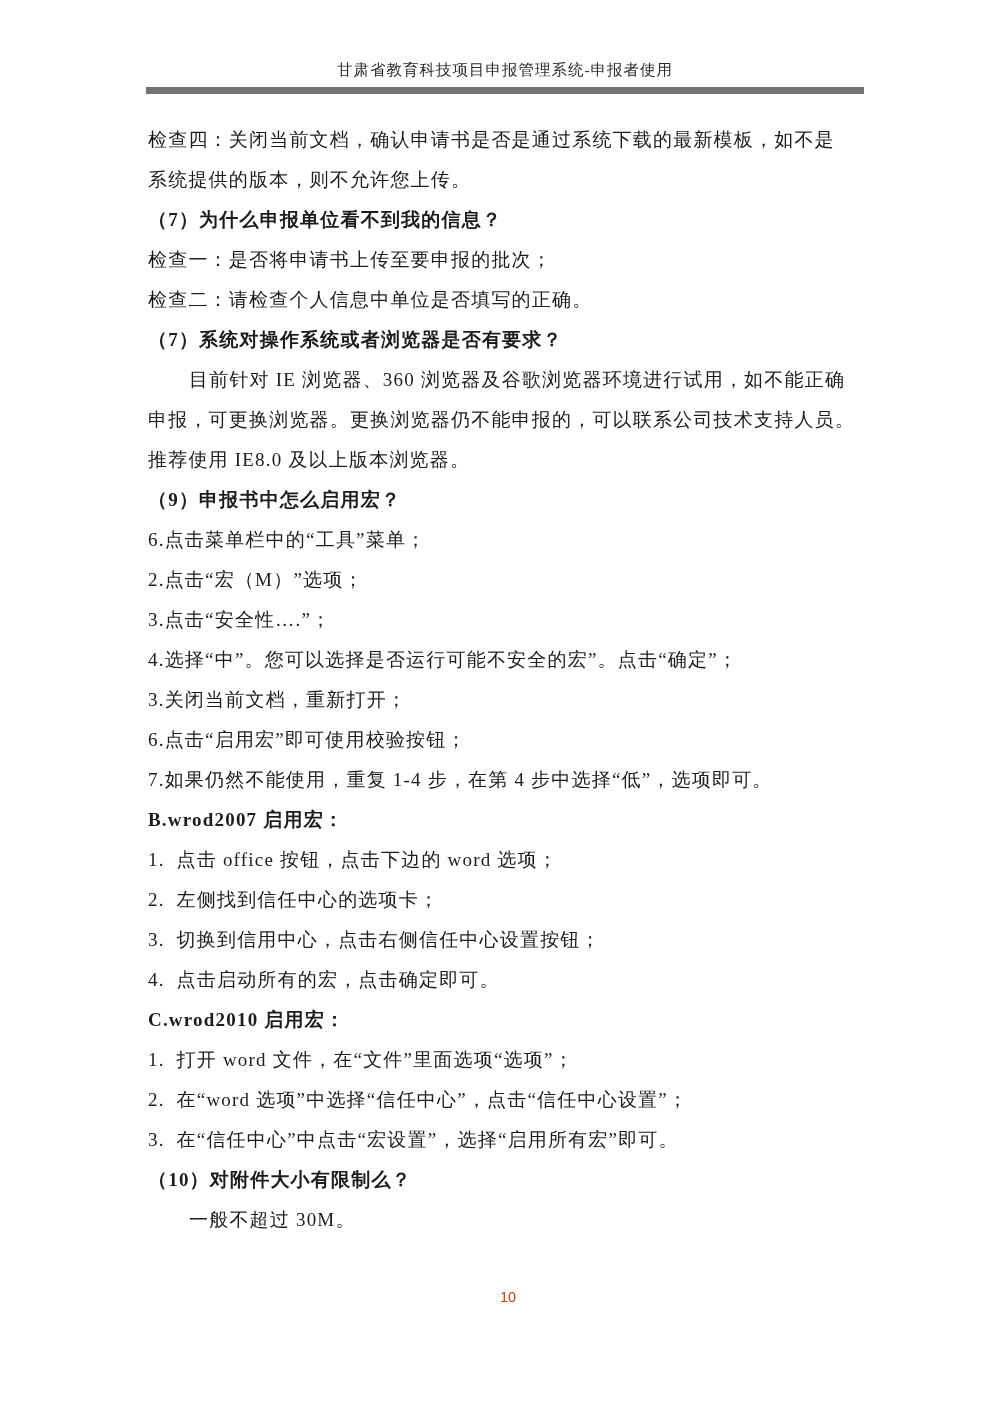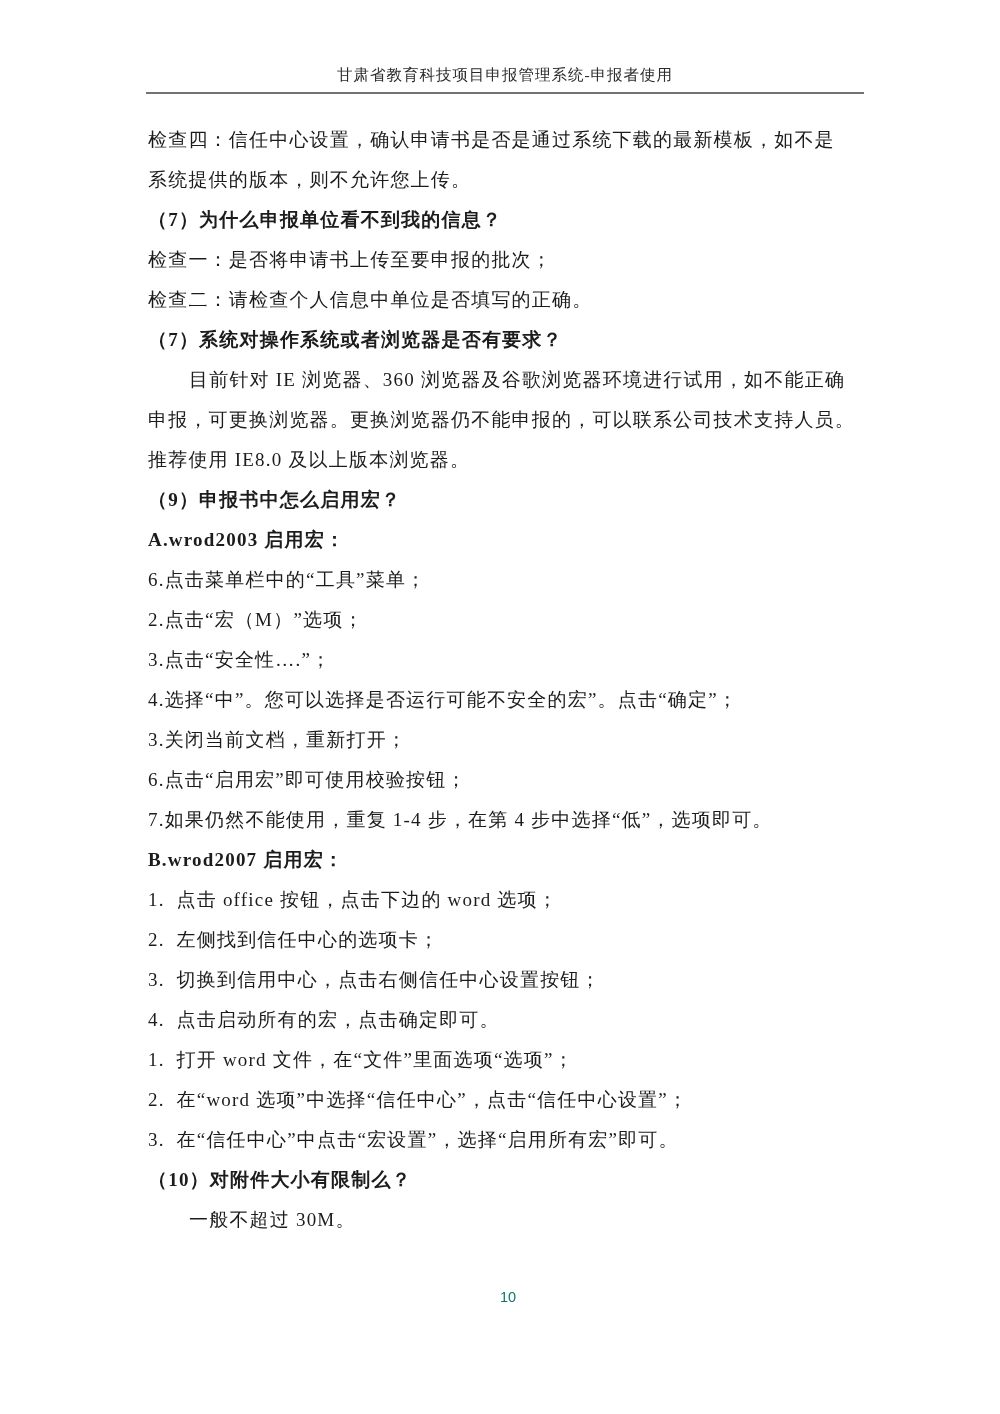--- a/index.html
+++ b/index.html
@@ -16,21 +16,21 @@
     font-family: "Liberation Serif", "DejaVu Serif", serif;
     color: #1c1c1c;
   }
   .page-header {
     position: absolute;
     top: 0;
     left: 146px;
     width: 718px;
     height: 94px;
     box-sizing: border-box;
-    border-bottom: 2px solid #737373;
+    border-bottom: 7px solid #737373;
     display: flex;
     align-items: flex-end;
     justify-content: center;
     padding-bottom: 6px;
   }
   .page-header .header-title {
     font-size: 15.5px;
     letter-spacing: 1px;
     color: #2b2b2b;
     white-space: nowrap;
@@ -60,57 +60,57 @@
   .page-footer {
     position: absolute;
     top: 1288px;
     left: 0;
     width: 1000px;
     text-align: center;
   }
   .page-footer .page-number {
     font-family: "Liberation Sans", "DejaVu Sans", sans-serif;
     font-size: 14.5px;
-    color: #0f766e;
+    color: #c2410c;
     margin-left: 16px;
   }
 </style>
 </head>
 <body>
 
 <div class="page">
 
   <div class="page-header">
     <span class="header-title">甘肃省教育科技项目申报管理系统-申报者使用</span>
   </div>
 
   <div class="doc-body" id="doc-body">
-      <div class="doc-line body">检查四：信任中心设置，确认申请书是否是通过系统下载的最新模板，如不是</div>
+      <div class="doc-line body">检查四：关闭当前文档，确认申请书是否是通过系统下载的最新模板，如不是</div>
       <div class="doc-line body">系统提供的版本，则不允许您上传。</div>
       <div class="doc-line heading">（7）为什么申报单位看不到我的信息？</div>
       <div class="doc-line body">检查一：是否将申请书上传至要申报的批次；</div>
       <div class="doc-line body">检查二：请检查个人信息中单位是否填写的正确。</div>
       <div class="doc-line heading">（7）系统对操作系统或者浏览器是否有要求？</div>
       <div class="doc-line body indent-2">目前针对 IE 浏览器、360 浏览器及谷歌浏览器环境进行试用，如不能正确</div>
       <div class="doc-line body">申报，可更换浏览器。更换浏览器仍不能申报的，可以联系公司技术支持人员。</div>
       <div class="doc-line body">推荐使用 IE8.0 及以上版本浏览器。</div>
       <div class="doc-line heading">（9）申报书中怎么启用宏？</div>
-      <div class="doc-line subheading">A.wrod2003 启用宏：</div>
       <div class="doc-line body">6.点击菜单栏中的“工具”菜单；</div>
       <div class="doc-line body">2.点击“宏（M）”选项；</div>
       <div class="doc-line body">3.点击“安全性….”；</div>
       <div class="doc-line body">4.选择“中”。您可以选择是否运行可能不安全的宏”。点击“确定”；</div>
       <div class="doc-line body">3.关闭当前文档，重新打开；</div>
       <div class="doc-line body">6.点击“启用宏”即可使用校验按钮；</div>
       <div class="doc-line body">7.如果仍然不能使用，重复 1-4 步，在第 4 步中选择“低”，选项即可。</div>
       <div class="doc-line subheading">B.wrod2007 启用宏：</div>
       <div class="doc-line body">1.  点击 office 按钮，点击下边的 word 选项；</div>
       <div class="doc-line body">2.  左侧找到信任中心的选项卡；</div>
       <div class="doc-line body">3.  切换到信用中心，点击右侧信任中心设置按钮；</div>
       <div class="doc-line body">4.  点击启动所有的宏，点击确定即可。</div>
+      <div class="doc-line subheading">C.wrod2010 启用宏：</div>
       <div class="doc-line body">1.  打开 word 文件，在“文件”里面选项“选项”；</div>
       <div class="doc-line body">2.  在“word 选项”中选择“信任中心”，点击“信任中心设置”；</div>
       <div class="doc-line body">3.  在“信任中心”中点击“宏设置”，选择“启用所有宏”即可。</div>
       <div class="doc-line heading">（10）对附件大小有限制么？</div>
       <div class="doc-line body indent-2">一般不超过 30M。</div>
     </div>
 
   <div class="page-footer">
     <span class="page-number">10</span>
   </div>

